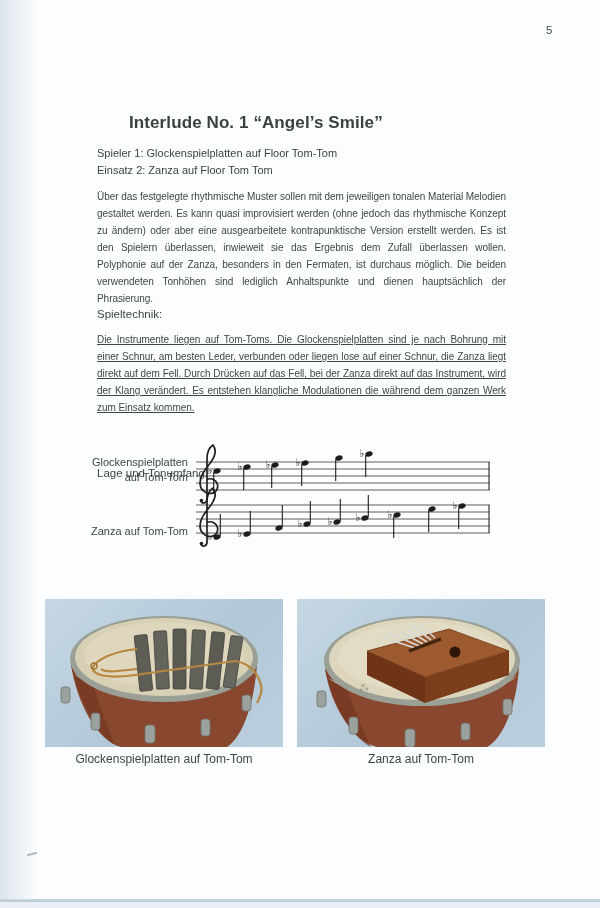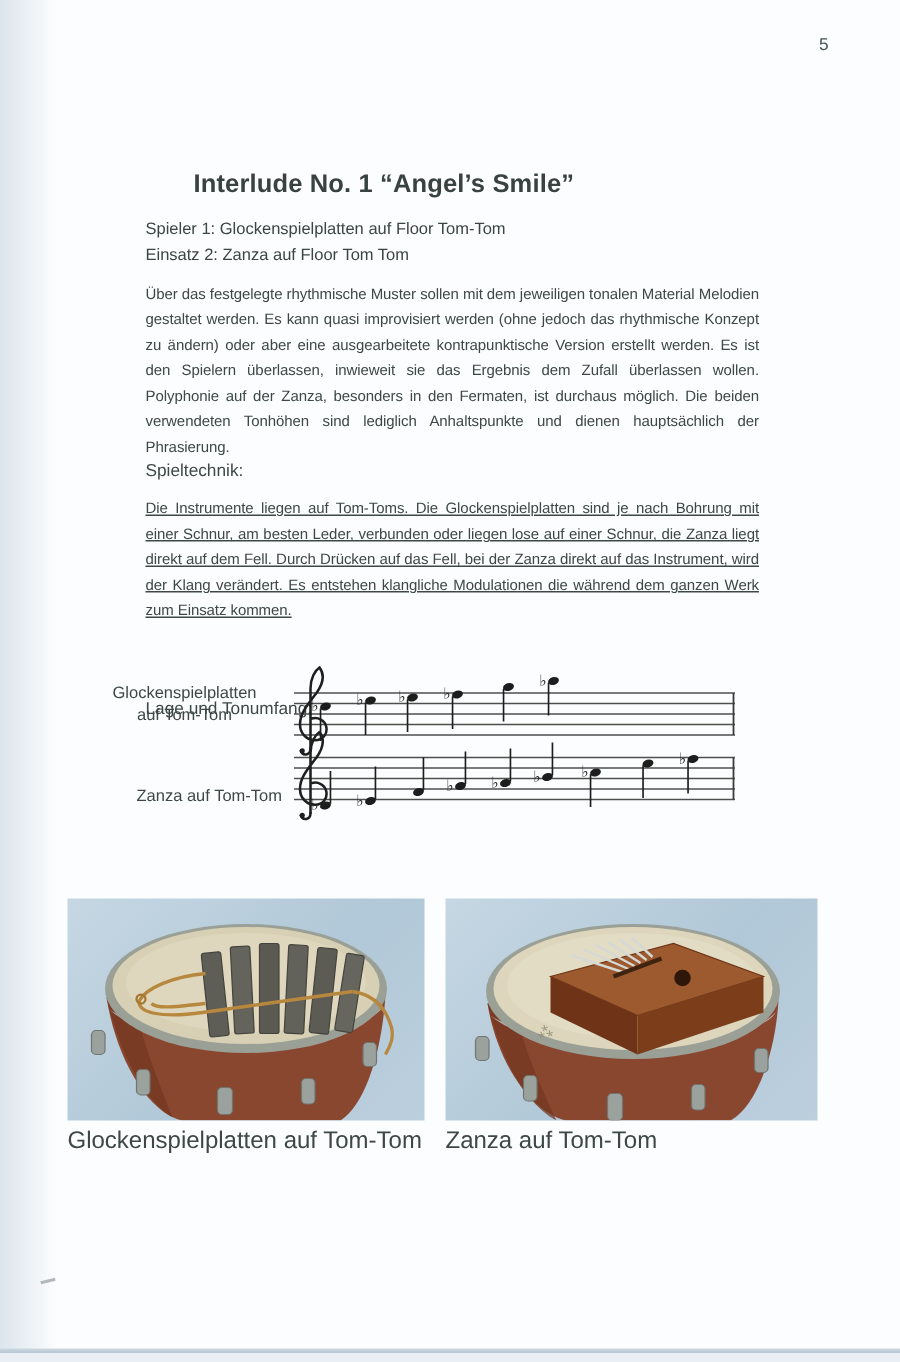--- a/index.html
+++ b/index.html
@@ -46,34 +46,34 @@
   .label-line{
     position:absolute;left:97px;font-size:11.5px;color:#3d4846;
   }
   .spieltechnik{top:308px;}
   .para2{top:331px;text-decoration:underline;}
   .lage{top:423px;margin-top:44px;}
   .staff-label{
     position:absolute;left:58px;width:130px;text-align:right;
     font-size:11px;line-height:14.5px;color:#3d4846;
   }
-  .staff-label-1{top:455px;text-align:center;}
+  .staff-label-1{top:455px;}
   .staff-label-2{top:524px;}
   .staff-box{position:absolute;left:192px;width:302px;height:64px;}
   .staff-box-1{top:444px;}
   .staff-box-2{top:487px;}
   .photo{
     position:absolute;top:599px;height:148px;overflow:hidden;
     background:linear-gradient(135deg,#c6d7e3 0%,#b1c8d8 55%,#bccfdd 100%);
   }
   .photo-left{left:45px;width:238px;}
   .photo-right{left:297px;width:248px;}
   .photo svg{display:block;}
   .caption{
-    position:absolute;top:752px;font-size:16px;color:#3d4846;text-align:left;
+    position:absolute;top:752px;font-size:12px;color:#3d4846;text-align:center;
   }
   .caption-left{left:45px;width:238px;}
   .caption-right{left:297px;width:248px;}
 </style>
 </head>
 <body>
 
 <div class="page">
 
   <div class="scan-edge-left"></div>

